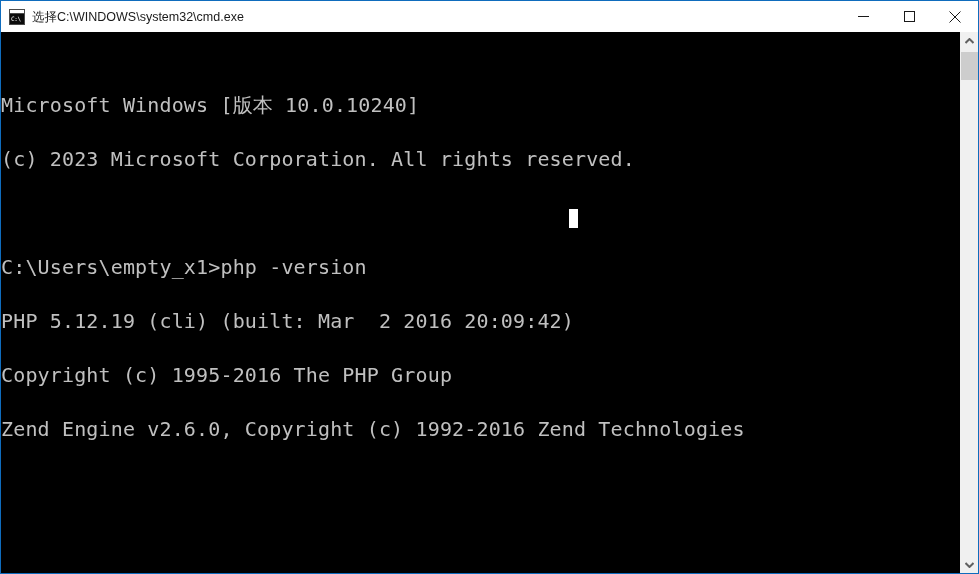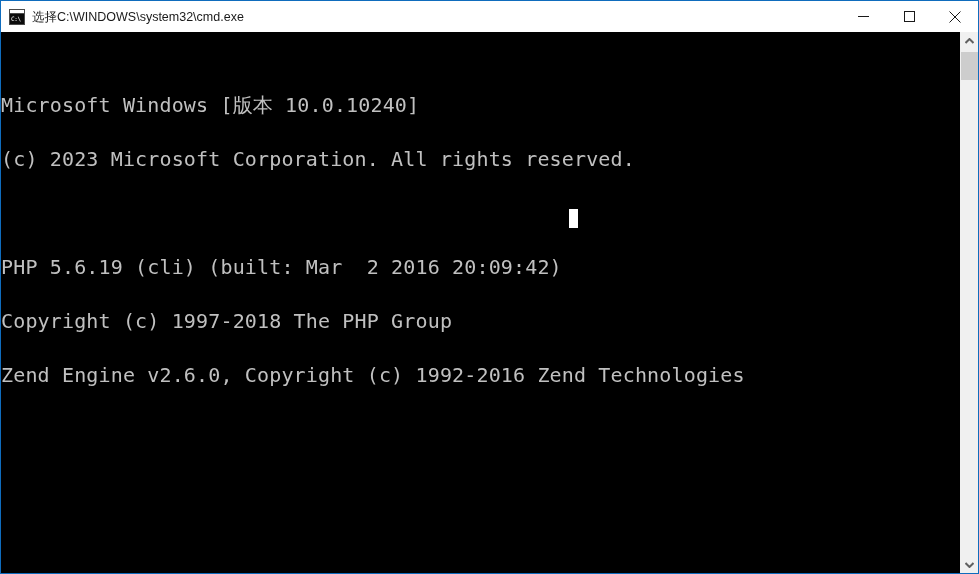--- a/index.html
+++ b/index.html
@@ -207,22 +207,23 @@
       </button>
     </div>
   </div>
 
   <div class="console-wrap">
     <div class="console">
       <div class="console-lines">
         <div class="line">Microsoft Windows [版本 10.0.10240]</div>
         <div class="line">(c) 2023 Microsoft Corporation. All rights reserved.</div>
         <div class="line blank"></div>
-        <div class="line">PHP 5.6.19 (cli) (built: Mar  2 2016 20:09:42)</div>
-        <div class="line">Copyright (c) 1997-2018 The PHP Group</div>
+        <div class="line">C:\Users\empty_x1&gt;php -version</div>
+        <div class="line">PHP 5.12.19 (cli) (built: Mar  2 2016 20:09:42)</div>
+        <div class="line">Copyright (c) 1995-2016 The PHP Group</div>
         <div class="line">Zend Engine v2.6.0, Copyright (c) 1992-2016 Zend Technologies</div>
         <div class="line blank"></div>
       </div>
       <div class="block-cursor"></div>
     </div>
 
     <div class="scrollbar">
       <div class="sb-arrow">
         <svg width="9" height="6" viewBox="0 0 9 6">
           <path d="M0.5 5 L4.5 1 L8.5 5" fill="none" stroke="#606060" stroke-width="2"></path>

